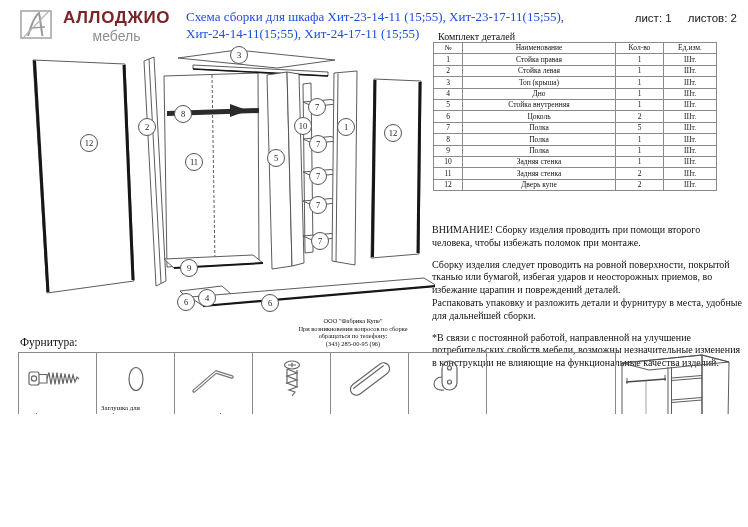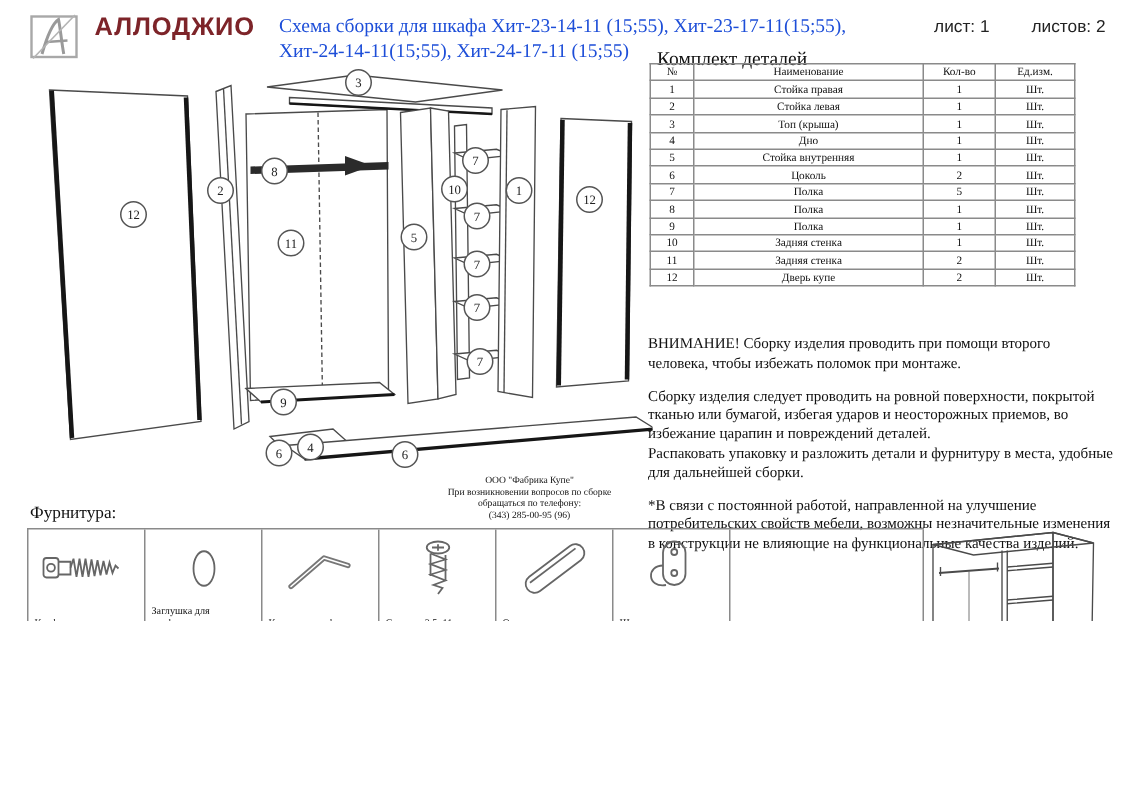--- a/index.html
+++ b/index.html
@@ -7,24 +7,24 @@
         font-family:"Liberation Serif",serif;color:#111;}
 
   
   .logo{position:absolute;left:19px;top:8px;display:flex;align-items:flex-start;}
   .logo svg{width:36px;height:34px;}
   .brand{margin-left:8px;font-family:"Liberation Sans",sans-serif;}
   .brand-name{font-weight:bold;font-size:17px;letter-spacing:.6px;color:#7d2429;}
   .brand-sub{font-size:14px;color:#8f8f8f;text-align:center;margin-top:0;}
   .title{position:absolute;left:186px;top:9px;font-size:13px;line-height:16.5px;color:#1d4ed8;}
   .sheetinfo{position:absolute;top:12px;right:11px;font-family:"Liberation Sans",sans-serif;
-             font-size:11.5px;display:flex;gap:28px;color:#222;}
+             font-size:11.5px;display:flex;gap:16px;color:#222;}
 
   
-  .tbl-caption{position:absolute;left:438px;top:31px;font-size:13px;}
+  .tbl-caption{position:absolute;left:438px;top:31px;font-size:10px;}
   table.parts{position:absolute;left:433px;top:42px;border-collapse:collapse;font-size:7.5px;}
   .parts td,.parts th{border:1px solid #8a8a8a;padding:0 3px;height:10.4px;font-weight:normal;line-height:1;}
   .parts .c-num{width:22px;text-align:center;}
   .parts .c-name{width:146px;text-align:center;}
   .parts .c-qty{width:41px;text-align:center;}
   .parts .c-unit{width:46px;text-align:center;}
 
   
   .notes{position:absolute;left:432px;top:224px;width:310px;font-size:10px;line-height:1.28;}
   .notes .blk{margin-bottom:9px;}
@@ -62,20 +62,21 @@
 
   <div class="logo">
     <svg viewBox="0 0 36 34">
       <rect x="2" y="3" width="30" height="27" fill="none" stroke="#a8a8a8" stroke-width="1.6"></rect>
       <path d="M9 28 C13 14 17 7 20 5 C21 9 22 20 23.5 28" fill="none" stroke="#9a9a9a" stroke-width="2"></path>
       <path d="M12 20 L26 19" stroke="#9a9a9a" stroke-width="1.6" fill="none"></path>
       <path d="M3 31 L31 2" stroke="#b4b4b4" stroke-width="1.1" fill="none"></path>
     </svg>
     <div class="brand">
       <div class="brand-name">АЛЛОДЖИО</div>
+      <div class="brand-sub">мебель</div>
     </div>
   </div>
 
   <div class="title">
     <div>Схема сборки для шкафа Хит-23-14-11 (15;55), Хит-23-17-11(15;55),</div>
     <div>Хит-24-14-11(15;55), Хит-24-17-11 (15;55)</div>
   </div>
 
   <div class="sheetinfo">
     <span>лист: 1</span>

